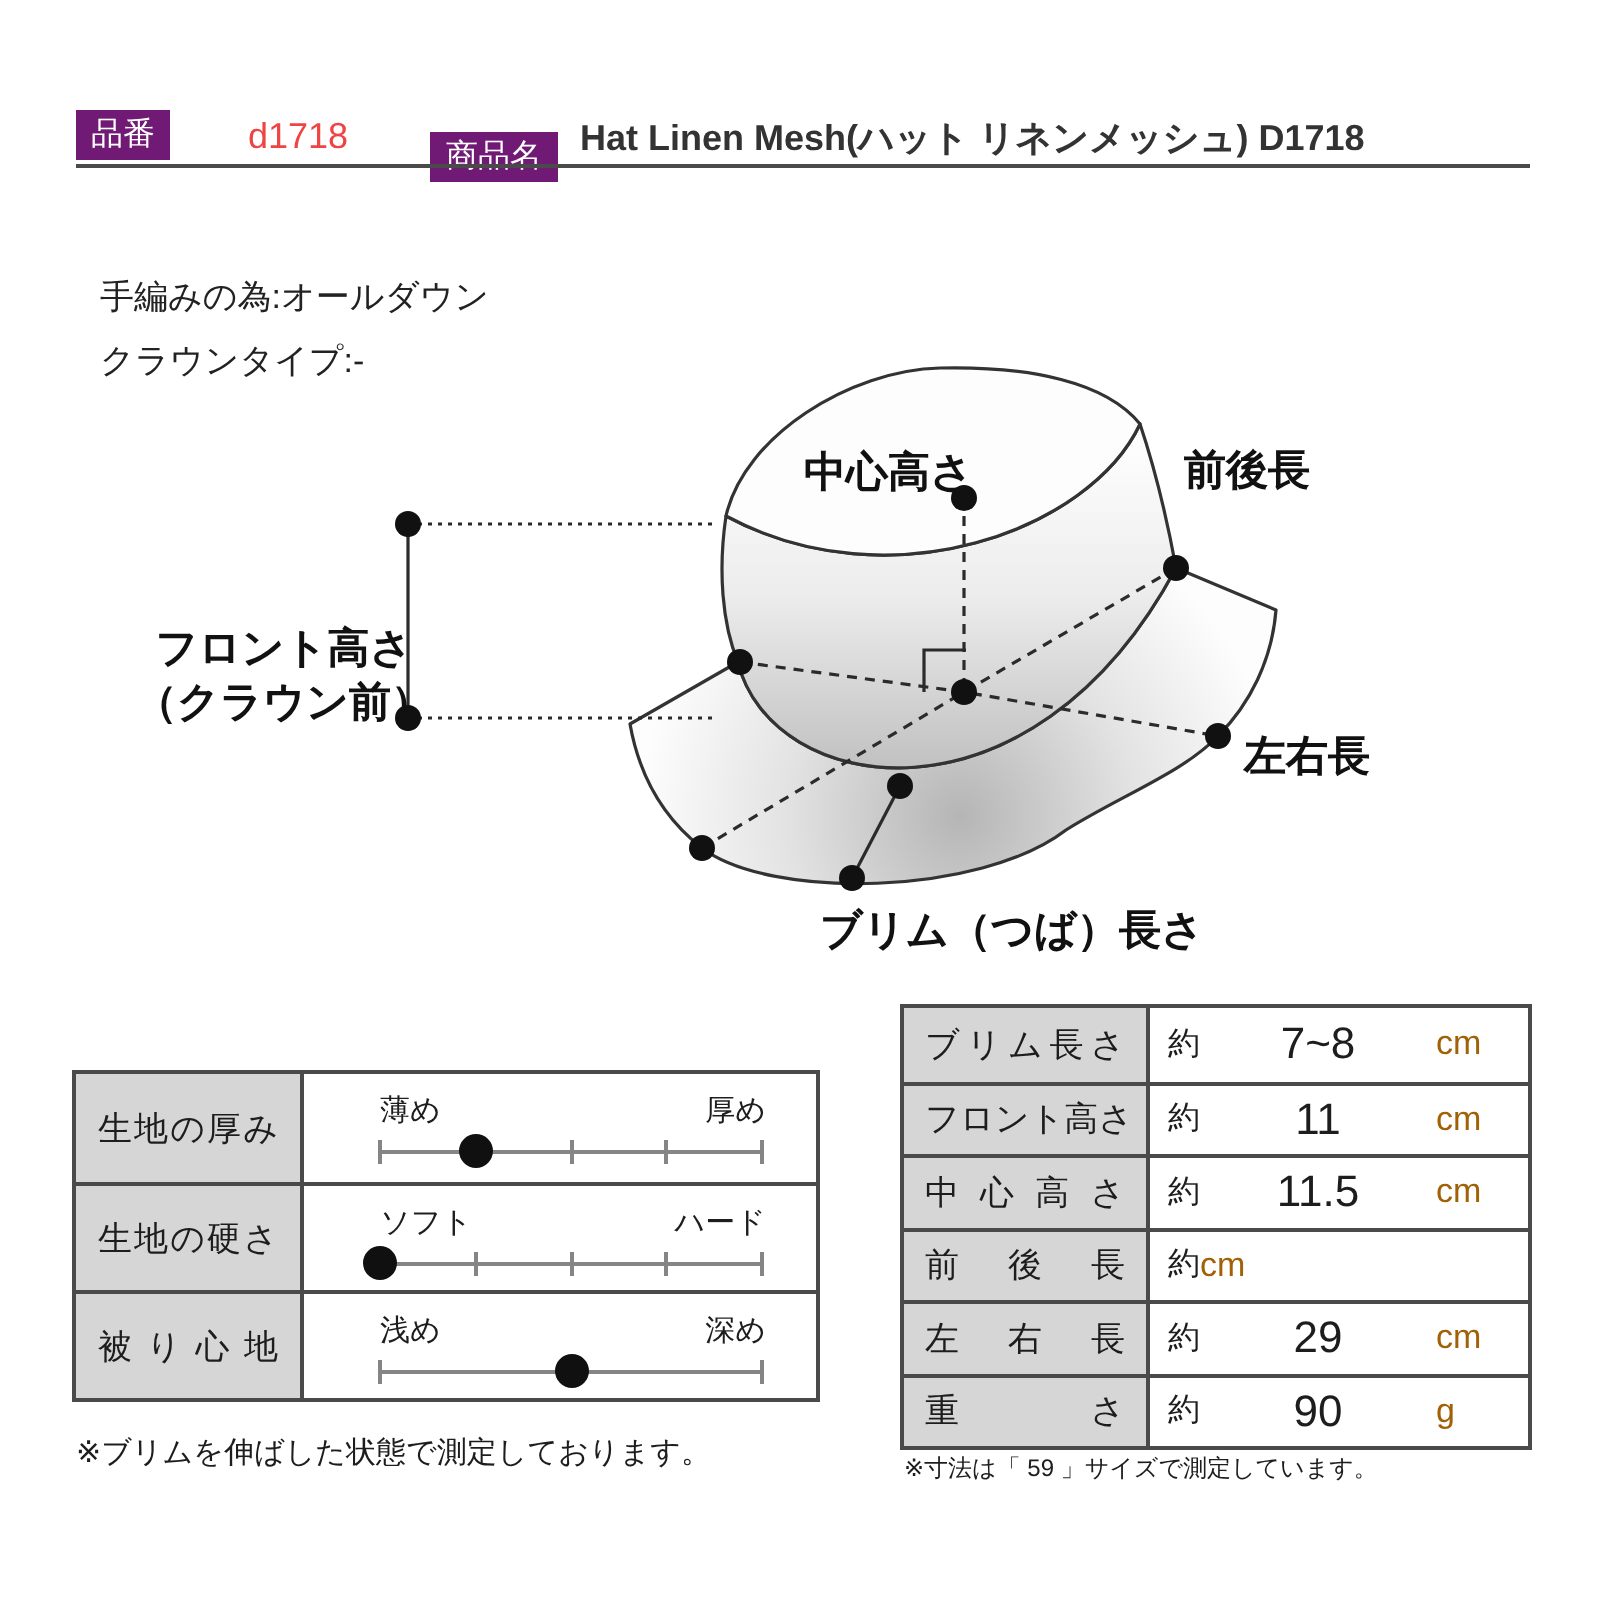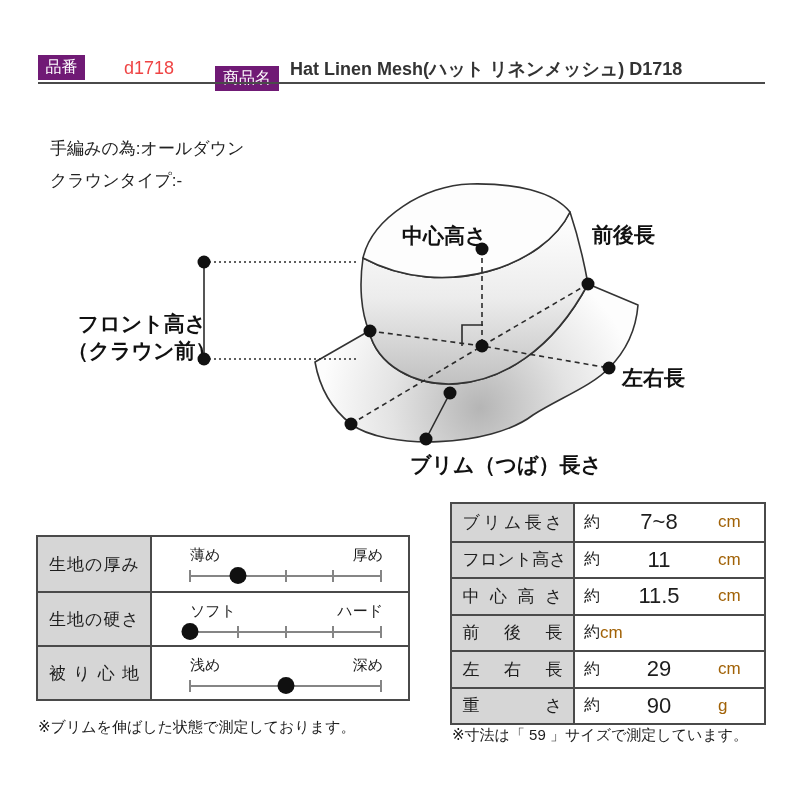--- a/index.html
+++ b/index.html
@@ -43,21 +43,21 @@
   .m-row:first-child{border-top:none;}
   .m-label-cell{width:121px;background:#d6d6d6;border-right:2px solid #4a4a4a;
                 display:flex;align-items:center;justify-content:center;flex-shrink:0;}
   .m-label{width:100px;font-size:17px;color:#1d1d1d;}
   .m-value-cell{flex:1;display:flex;align-items:center;padding:0 10px 0 9px;}
   .m-prefix{font-size:16px;color:#1d1d1d;}
   .m-value{flex:1;text-align:center;font-size:22px;color:#1d1d1d;}
   .m-unit{width:36px;text-align:left;font-size:17px;color:#a16207;}
   
   .fnotes-left{position:absolute;left:38px;top:717px;font-size:15px;color:#1d1d1d;line-height:20px;}
-  .fnote-right{position:absolute;left:452px;top:726px;font-size:15px;color:#1d1d1d;}
+  .fnote-right{position:absolute;left:452px;top:726px;font-size:12px;color:#1d1d1d;}
 </style>
 </head>
 <body>
 
 <div class="page">
 
   <div class="hdr-box hdr-box1">品番</div>
   <div class="hdr-part">d1718</div>
   <div class="hdr-box hdr-box2">商品名</div>
   <div class="hdr-title">Hat Linen Mesh(ハット リネンメッシュ) D1718</div>

